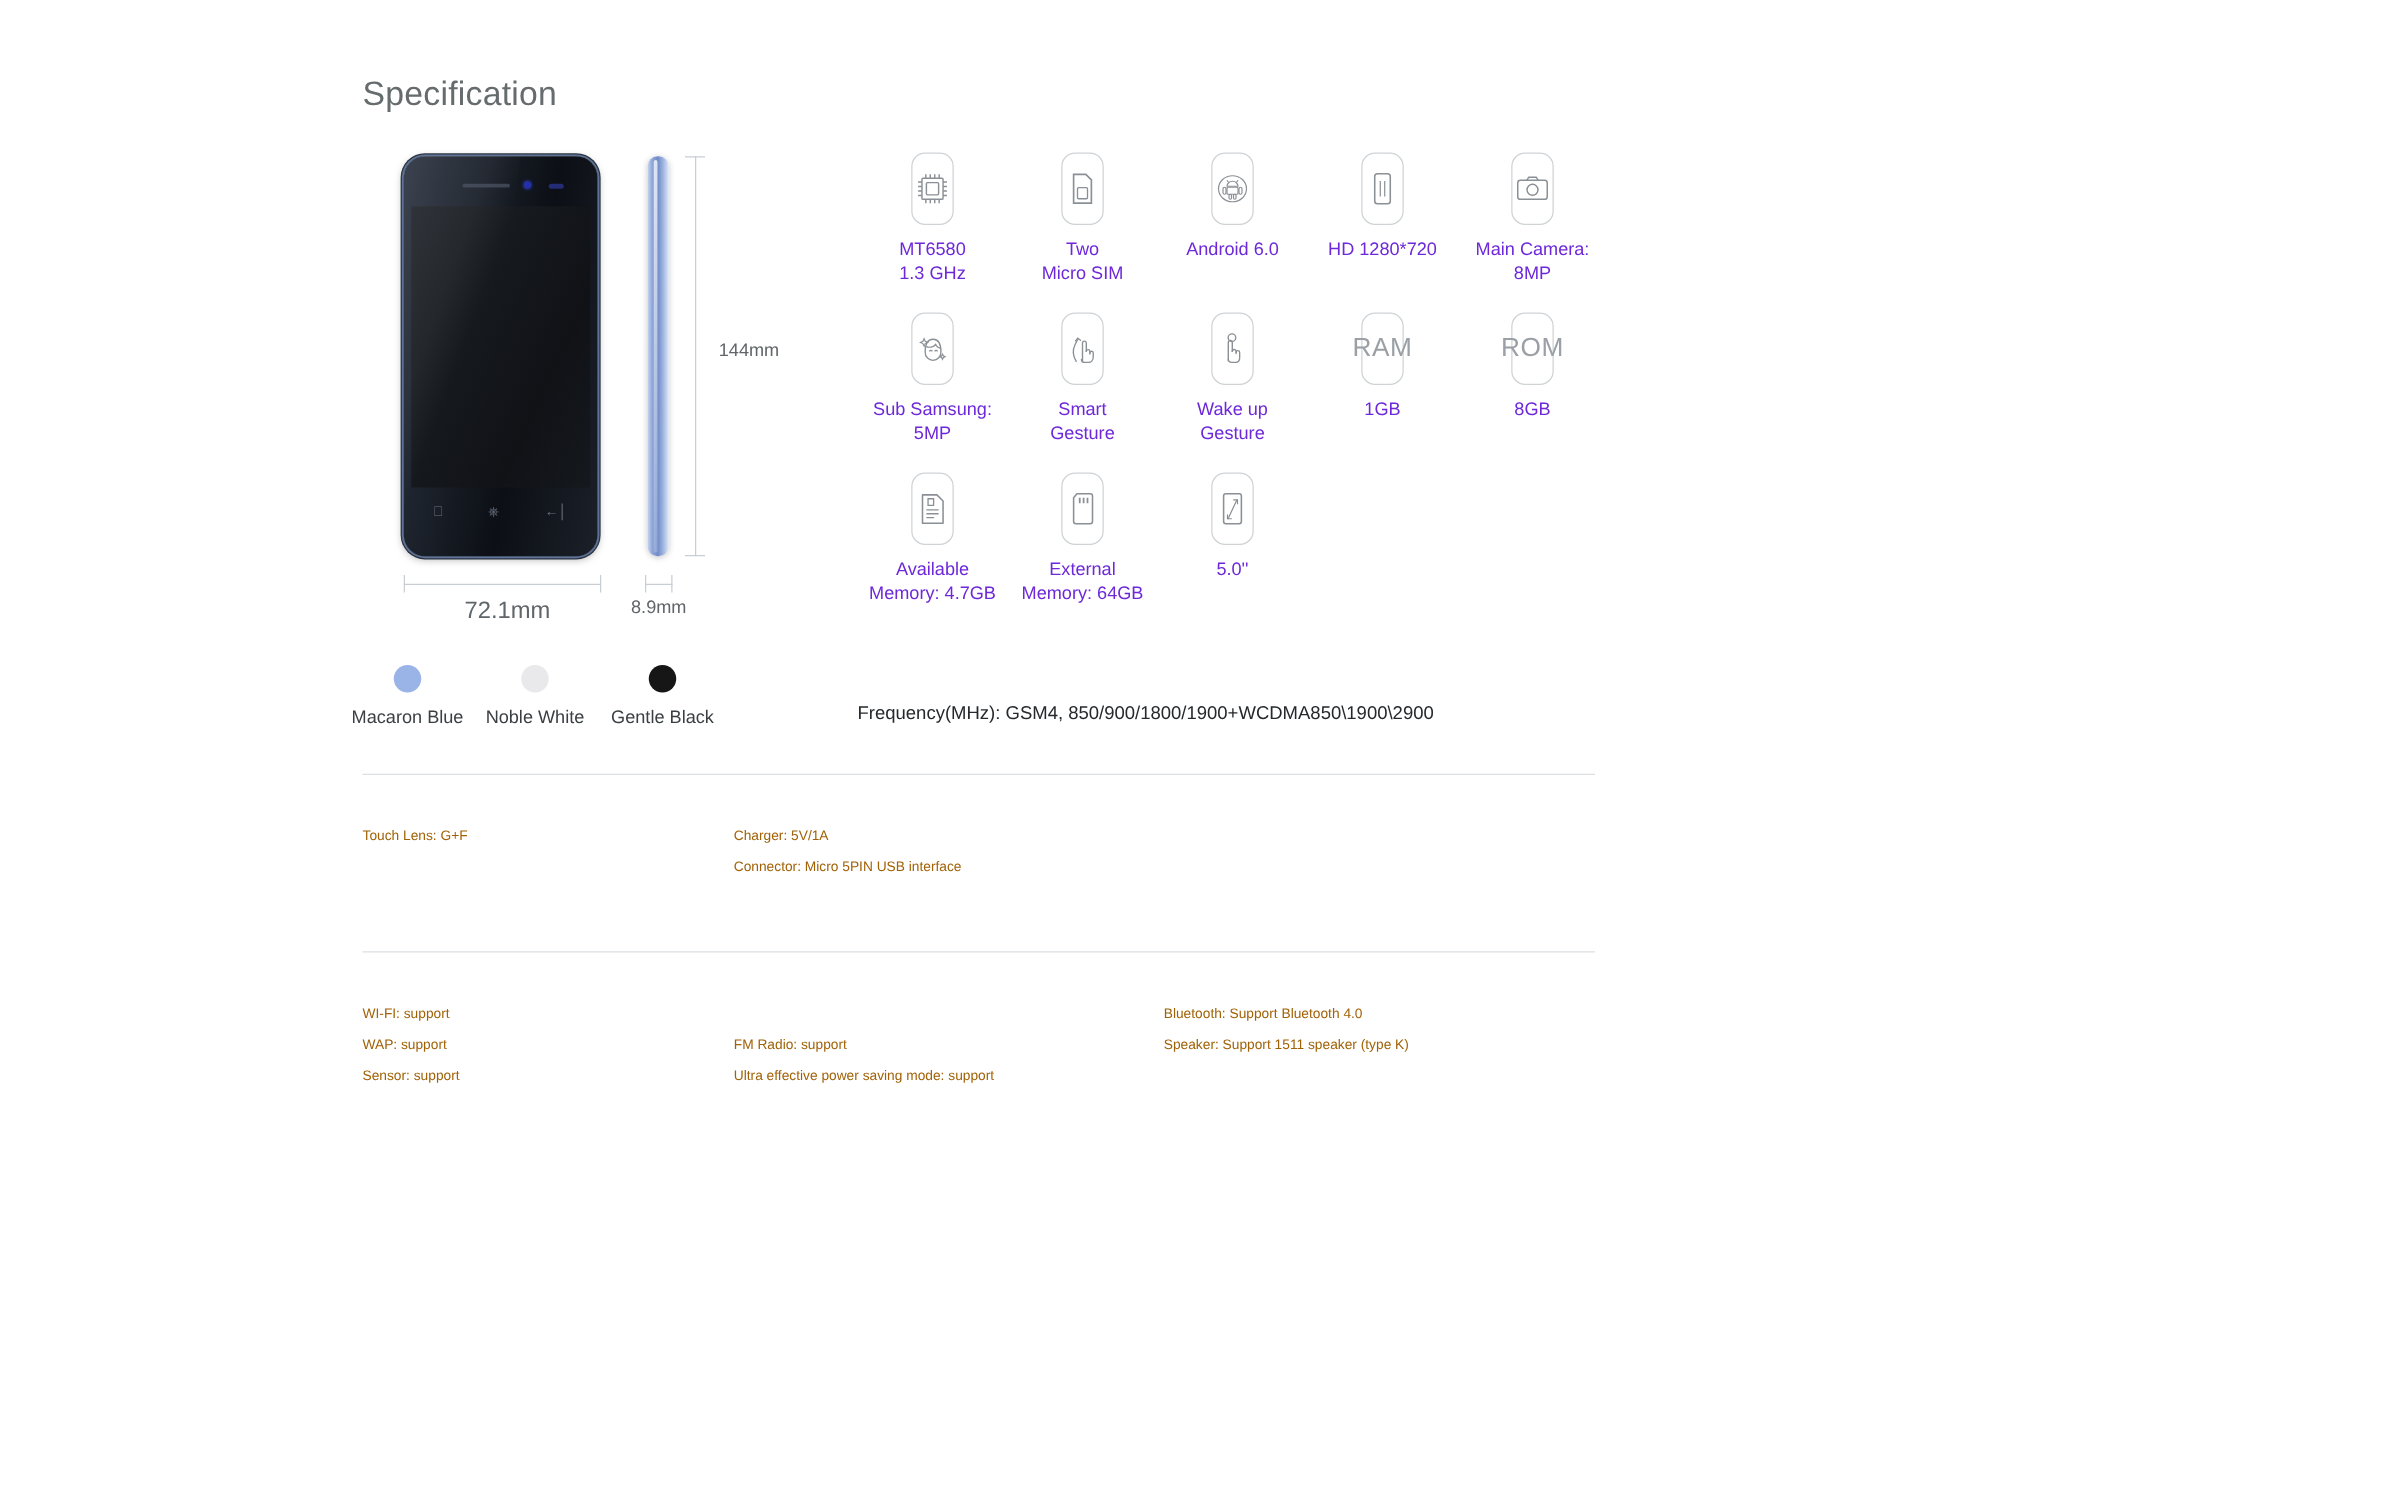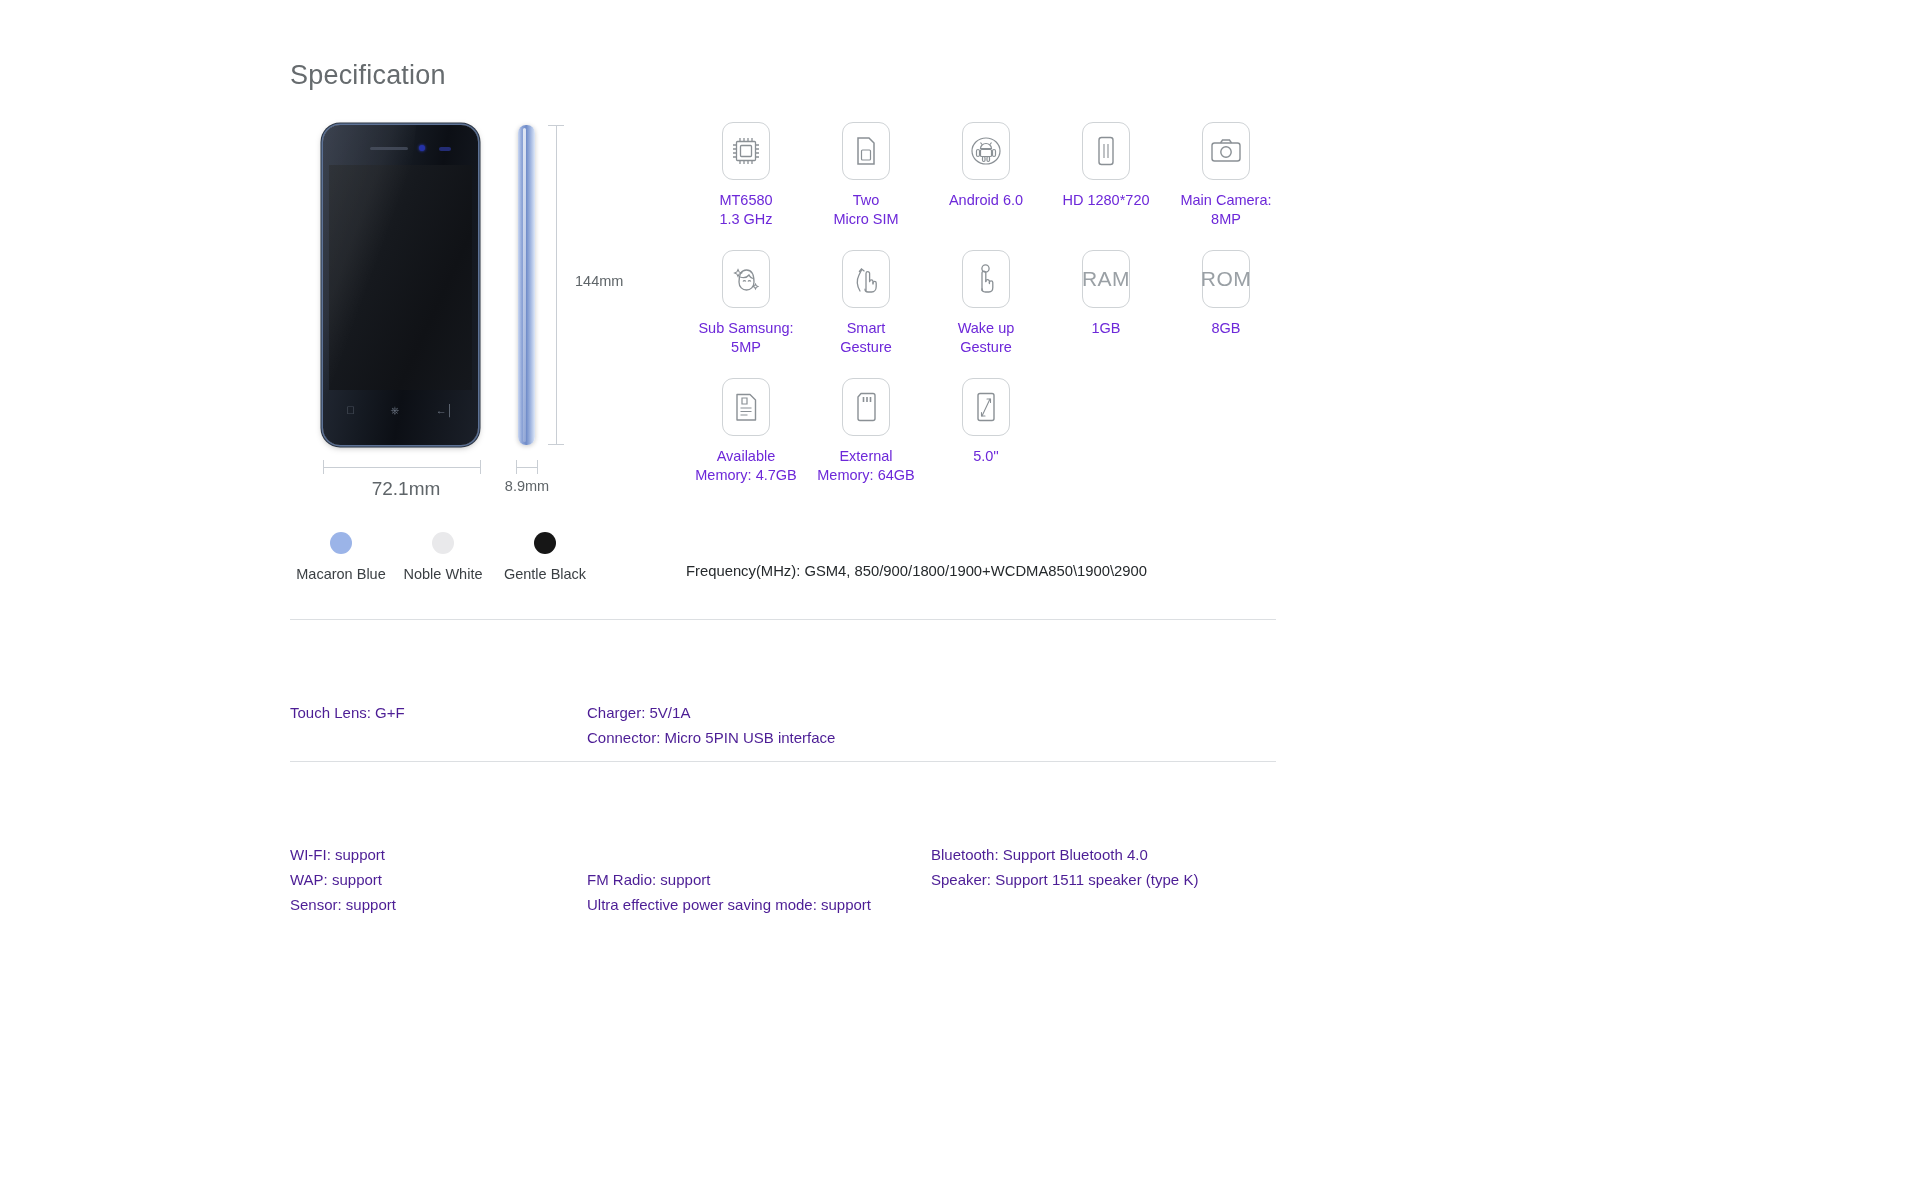--- a/index.html
+++ b/index.html
@@ -74,49 +74,49 @@
   .dim-h{ position:absolute; height:14px; }
   .dim-h i{ position:absolute; top:7px; left:0; width:100%; height:1px; background:#c9ced4; display:block; }
   .dim-h b{ position:absolute; top:0; width:1px; height:14px; background:#c9ced4; display:block; }
   .dim-h b.l{ left:0; } .dim-h b.r{ right:0; }
   .dim-h-w{ left:33px; top:340px; width:158px; }
   .dim-h-d{ left:226px; top:340px; width:22px; }
   .dim-label-w{ position:absolute; left:37px; top:358px; width:158px; text-align:center; font-size:19px; color:#5f6569; }
   .dim-label-d{ position:absolute; left:196px; top:358px; width:82px; text-align:center; font-size:14.5px; color:#5f6569; }
 
   
-  .colors{ position:absolute; left:290px; top:532px; display:flex; }
+  .colors{ position:absolute; left:275px; top:532px; display:flex; }
   .color-item{ width:102px; text-align:center; }
   .swatch{ width:22px; height:22px; border-radius:50%; margin:0 auto 12px; }
   .color-name{ font-size:14.5px; color:#3a3f43; white-space:nowrap; }
 
   
   .features{ position:absolute; left:686px; top:122px; width:600px; }
   .frow{ display:flex; margin-bottom:22px; }
   .fcell{ width:120px; text-align:center; }
   .ficon{
-    width:48px; height:58px; margin:0 auto 11px;
+    width:34px; height:58px; margin:0 auto 11px;
     border:1.3px solid #cfd3d6; border-radius:11px;
     display:flex; align-items:center; justify-content:center;
     color:#8a9095;
   }
   .ficon.txt{ font-size:21px; color:#9aa0a5; letter-spacing:.5px; }
   .flabel{ font-size:14.5px; line-height:1.28; color:#6d28d9; }
 
   
   .frequency{
     position:absolute; left:686px; top:563px;
     font-size:14.8px; color:#25292c; white-space:nowrap;
   }
 
   
   .rule{ position:absolute; left:290px; width:986px; height:1px; background:#dcdfe2; }
 
   
-  .sblock{ position:absolute; font-size:15px; line-height:25px; color:#4c1d95; white-space:nowrap;margin-top:43px; }
+  .sblock{ position:absolute; font-size:11px; line-height:25px; color:#a16207; white-space:nowrap; }
   .sblock div{ height:25px; }
 </style>
 </head>
 <body>
 
 <div class="page">
 
   <div class="spec-title">Specification</div>
 
   <div class="phone-area">

